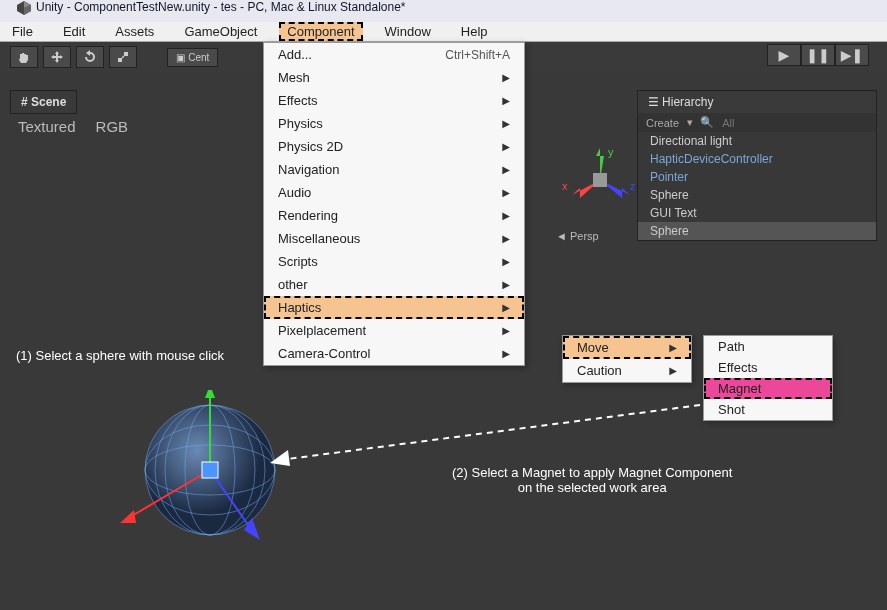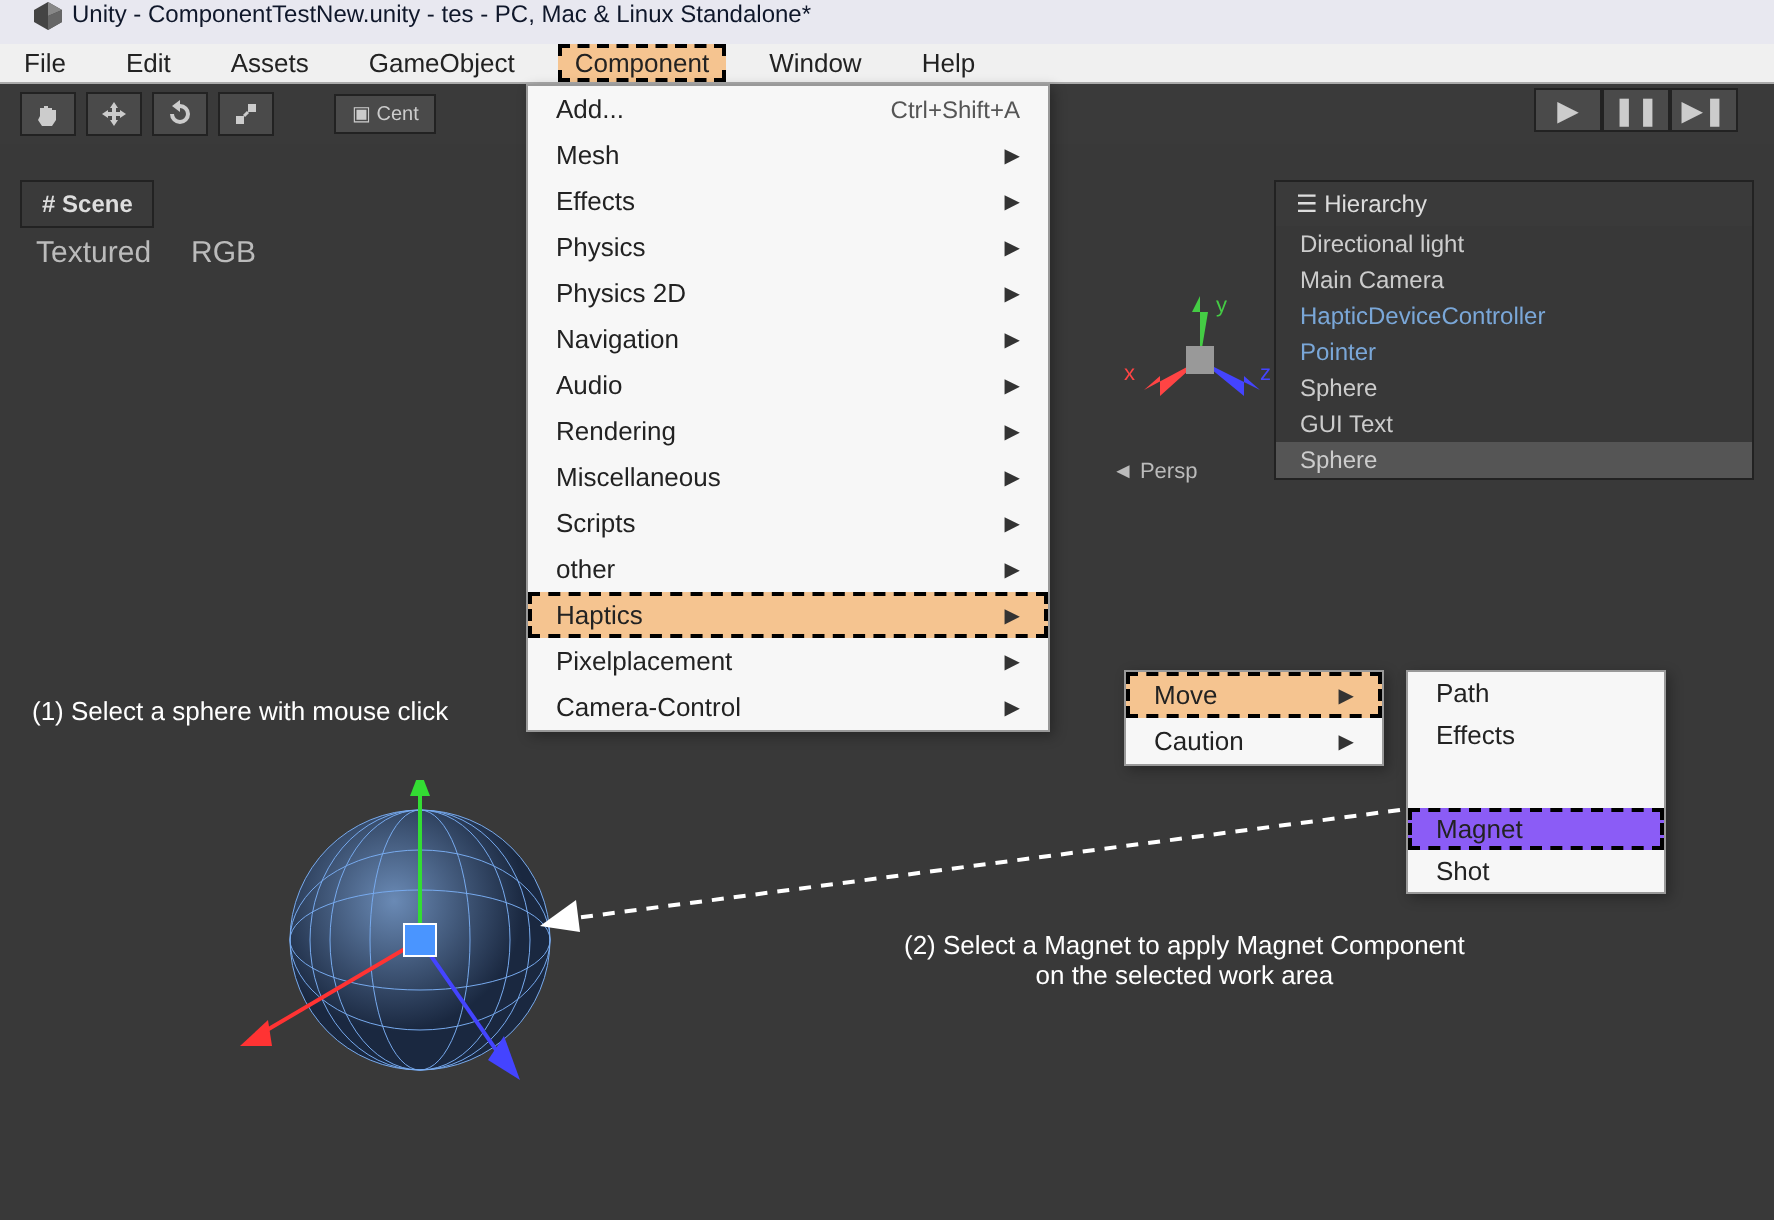--- a/index.html
+++ b/index.html
@@ -102,22 +102,27 @@
 <div class="scene-panel">
   <div class="panel-tab"># <span>Scene</span></div>
   <div class="scene-sub">
     <span>Textured</span>
     <span>RGB</span>
   </div>
 </div>
 
 <div class="hierarchy">
   <div class="htab">☰ <span>Hierarchy</span></div>
+  <div class="hbar">
+    <span>Create</span>
+      <span>▾</span>
+    <span>🔍</span>
+    <input type="text" style="background: transparent; border: none; color: rgb(170, 170, 170); width: 60px; font-size: 11px;" placeholder="All">
+  </div>
   <div class="hitem">Directional light</div>
-  <div class="hitem">Main Camera</div>
   <div class="hitem blue">HapticDeviceController</div>
   <div class="hitem blue">Pointer</div>
   <div class="hitem">Sphere</div>
   <div class="hitem">GUI Text</div>
   <div class="hitem sel">Sphere</div>
 </div>
 
 <div class="dropdown" style="left:263px; top:42px;">
   <div class="ditem">
     <span>Add...</span>
@@ -184,21 +189,21 @@
     </div>
   <div class="ditem">
       <span>Caution</span>
       <span class="arrow">▶</span>
     </div>
 </div>
 
 <div class="dropdown sub2" style="left:703px; top:335px;">
   <div class="ditem">Path</div>
   <div class="ditem">Effects</div>
-  <div class="ditem hlbox" style="background:#8b5cf6;border:2px dashed #000;margin-top:26px;">Magnet</div>
+  <div class="ditem hlbox" style="background:#ec4899;border:2px dashed #000;">Magnet</div>
   <div class="ditem">Shot</div>
 </div>
 
 <div class="gizmo3d">
   <svg width="80" height="80">
     <polygon points="40,40 40,8 36,16 44,16" fill="#4c4"></polygon>
     <text x="48" y="16" fill="#4c4" font-size="11">y</text>
     <polygon points="40,40 70,55 62,48 62,58" fill="#44f"></polygon>
     <text x="70" y="50" fill="#44f" font-size="11">z</text>
     <polygon points="40,40 12,55 20,48 20,58" fill="#f44"></polygon>

